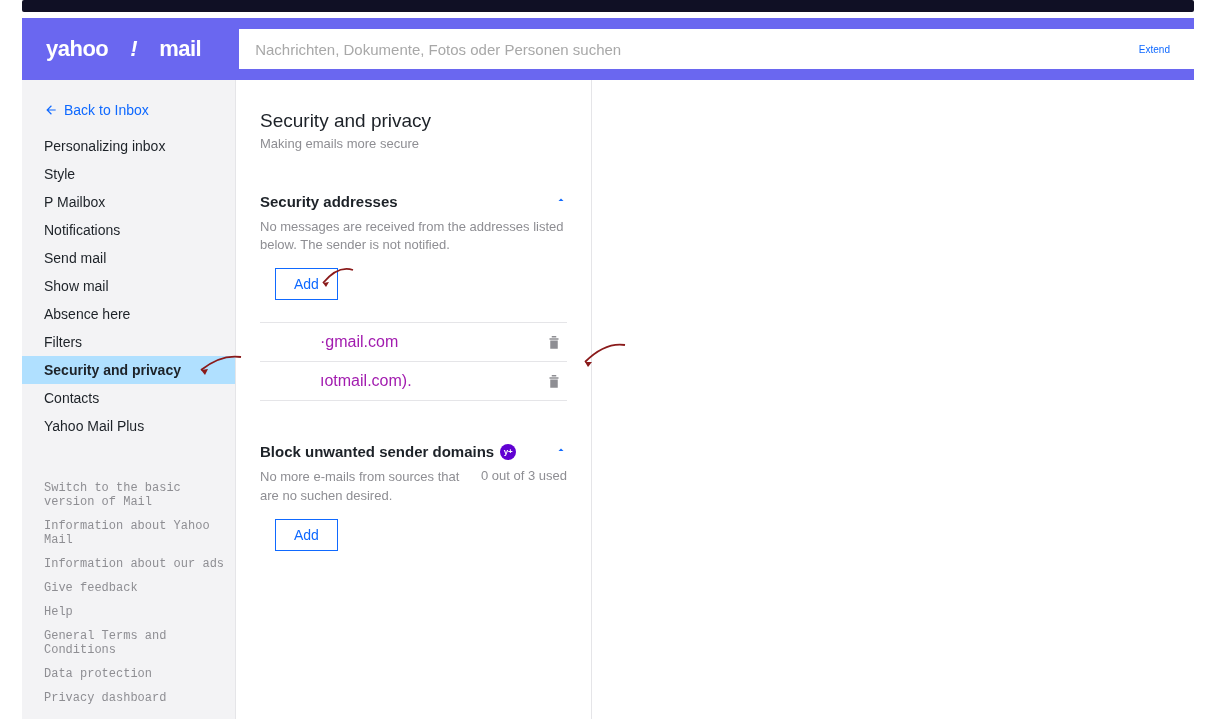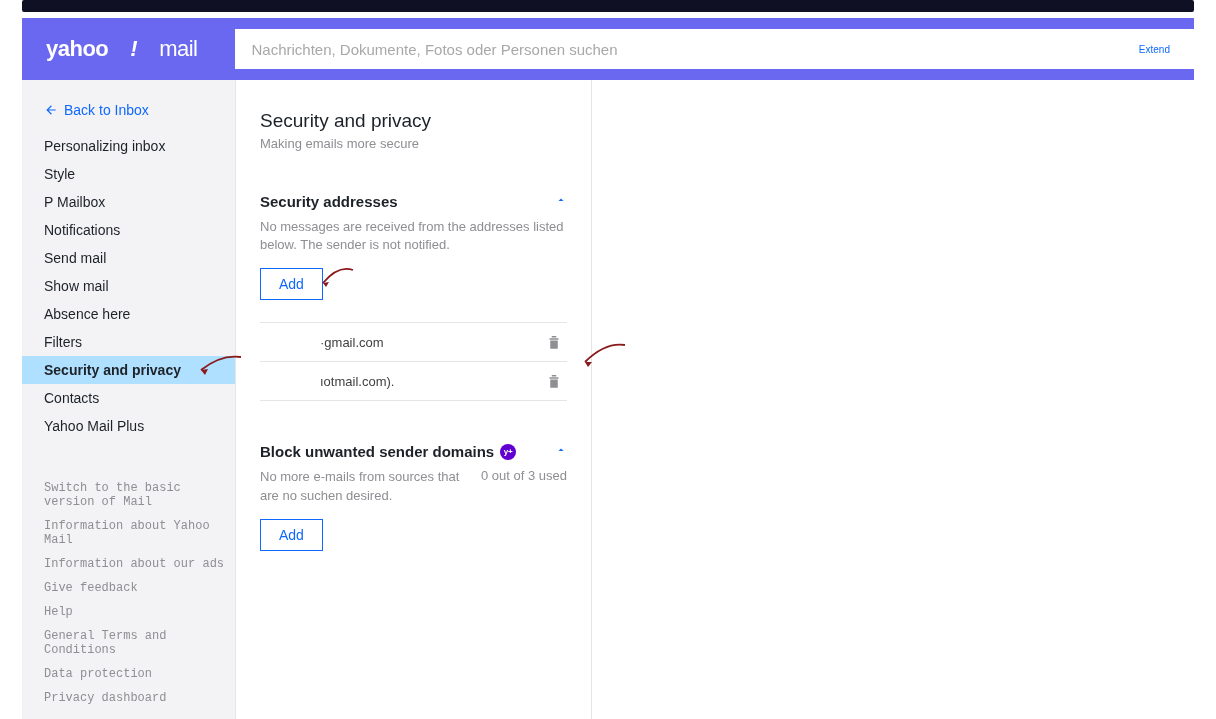--- a/index.html
+++ b/index.html
@@ -29,21 +29,21 @@
   .logo {
     color: #fff;
     font-size: 22px;
     font-weight: 800;
     letter-spacing: -0.5px;
     display: flex;
     align-items: flex-start;
     gap: 20px;
   }
   .logo .exclaim { font-style: italic; font-weight: 900; margin: 0 2px; }
-  .logo .mail { font-weight: 400; }
+  .logo .mail { font-weight: 700; }
   .search-wrap {
     flex: 1;
     margin-left: 38px;
     position: relative;
   }
   .search {
     width: 100%;
     height: 40px;
     border: none;
     background: #fff;
@@ -154,35 +154,36 @@
   }
   .add-btn {
     display: inline-block;
     margin-top: 14px;
     border: 1px solid #0f69ff;
     color: #0f69ff;
     background: #fff;
     padding: 7px 18px;
     font-size: 14px;
     cursor: pointer;
+    margin-left: 15px;
   }
   .block-list {
     margin-top: 22px;
   }
   .block-row {
     display: flex;
     align-items: center;
     justify-content: space-between;
     padding: 10px 4px;
     border-bottom: 1px solid #e5e5e8;
   }
   .block-row:first-child { border-top: 1px solid #e5e5e8; }
   .block-row .addr {
-    font-size: 13px;
-    color: #404040;
+    font-size: 16px;
+    color: #a21caf;
     padding-left: 56px;
   }
   .trash {
     width: 18px;
     height: 18px;
     fill: #8e8e93;
     cursor: pointer;
   }
   .badge-yplus {
     display: inline-flex;

